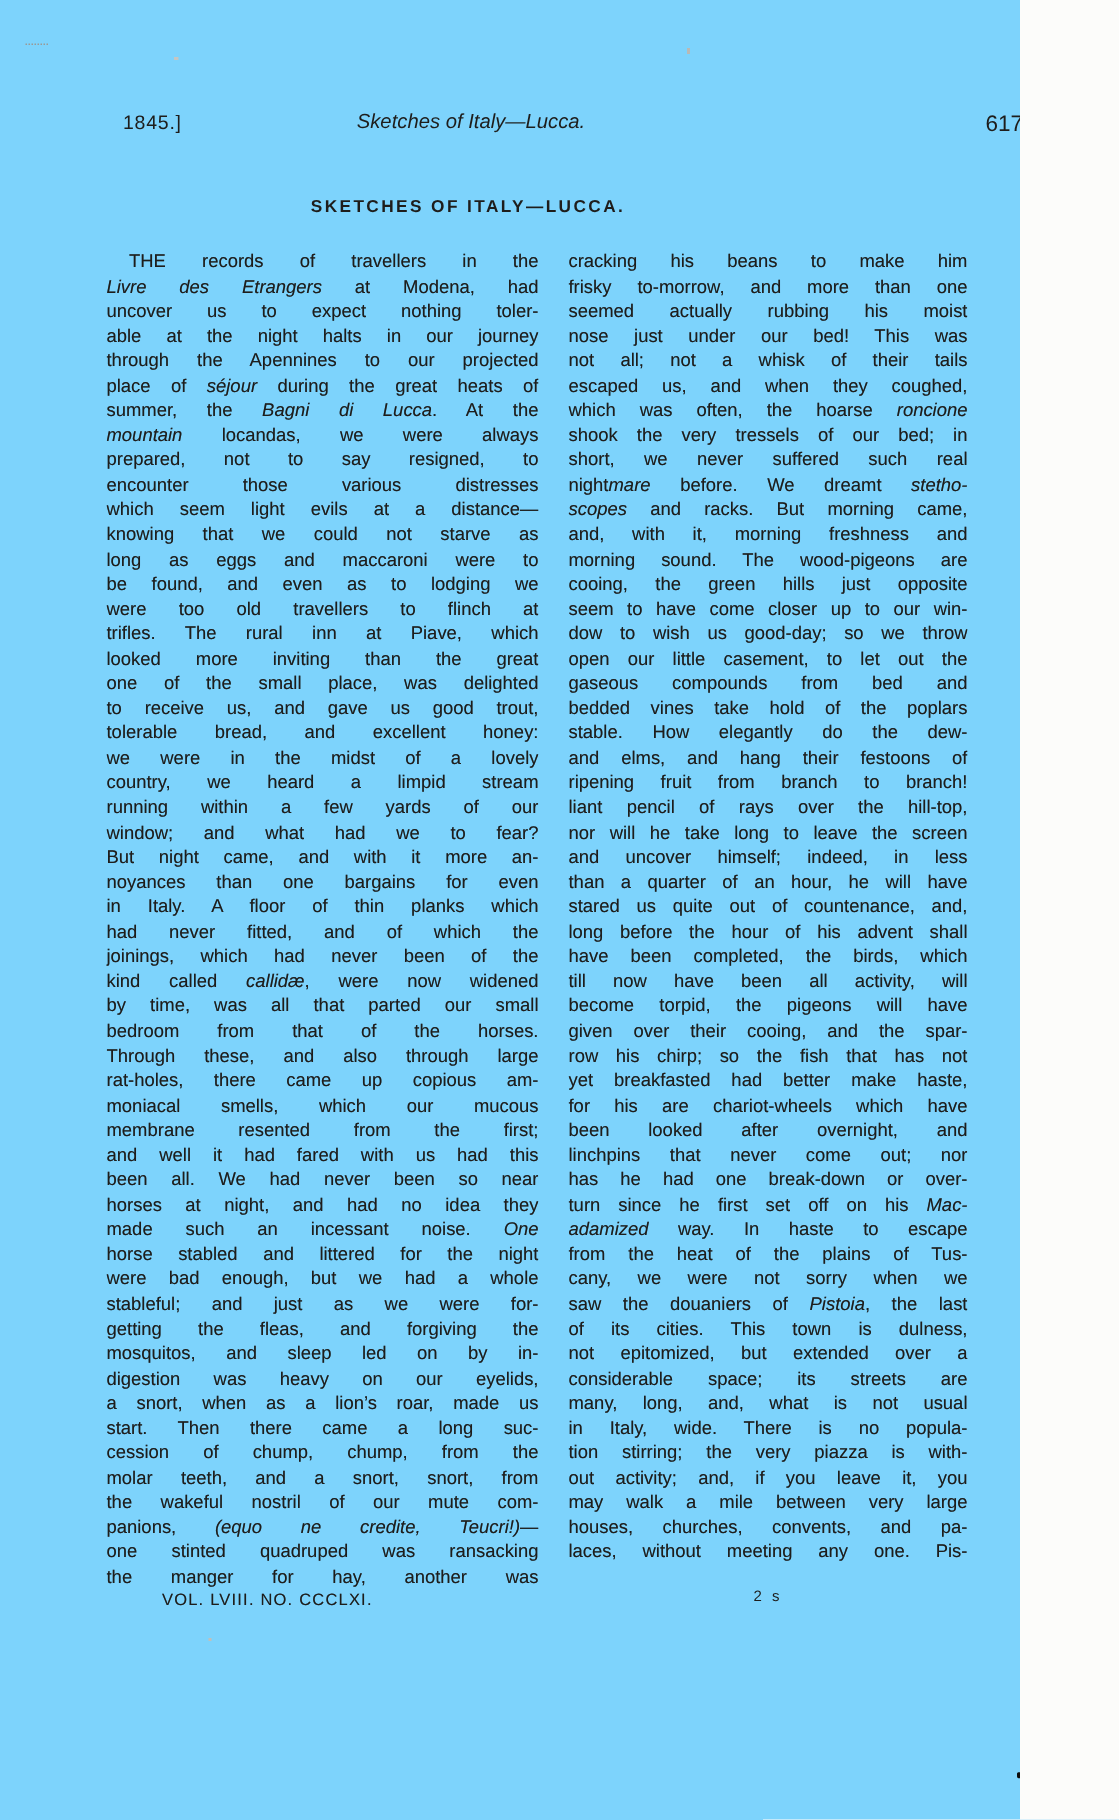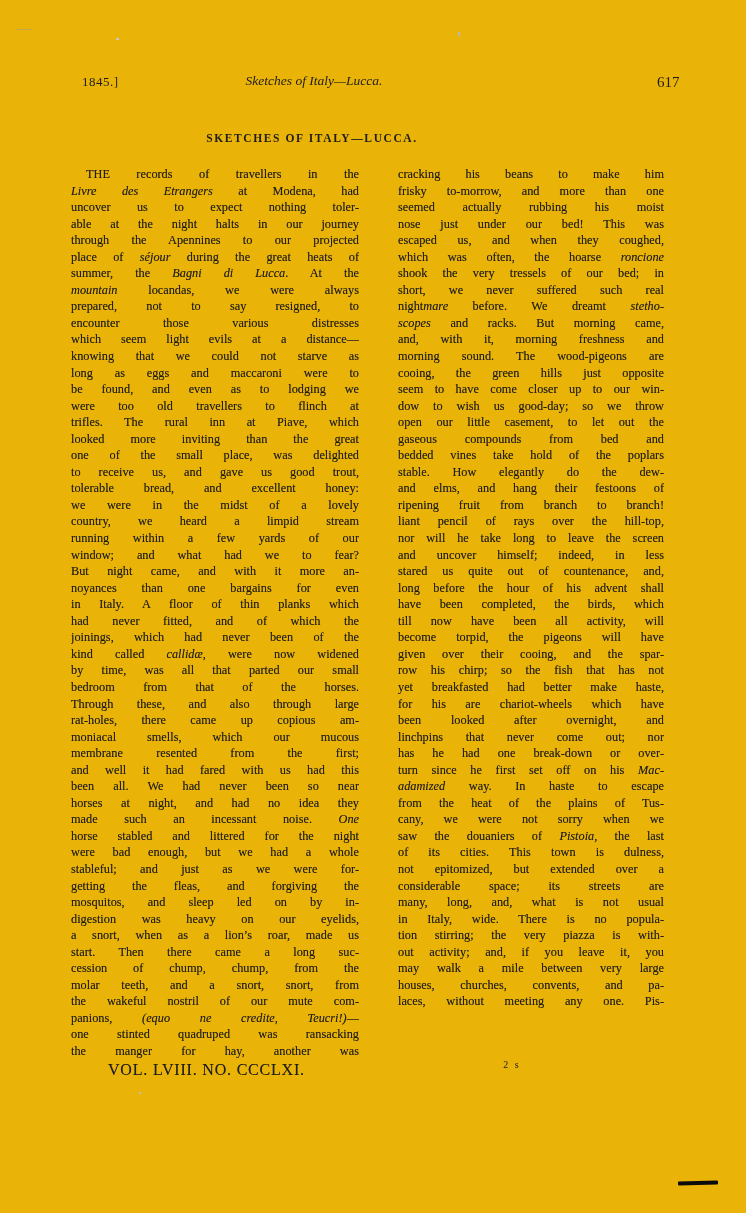--- a/index.html
+++ b/index.html
@@ -1,36 +1,36 @@
 <!DOCTYPE html>
 <html><head>
 <meta charset="utf-8">
 <style>
   html,body{margin:0;padding:0;background:#fcfcfa;}
   .page{
-    position:relative;width:746px;height:1213px;background:#eab308;
-    font-family:Liberation Serif, serif;color:#1e1d1b;
+    position:relative;width:680px;height:1213px;background:#7dd3fc;
+    font-family:Liberation Sans, sans-serif;color:#1e1d1b;
     overflow:hidden;
   }
   .hdr-year{position:absolute;left:82px;top:74px;font-size:13px;letter-spacing:0.5px;}
   .hdr-title{position:absolute;left:154px;top:73px;width:320px;text-align:center;
     font-style:italic;font-size:13.5px;}
   .hdr-page{position:absolute;left:657px;top:74px;font-size:15px;}
   .art-title{position:absolute;left:152px;top:132px;width:320px;text-align:center;
     font-size:11.5px;letter-spacing:1.6px;font-weight:bold;}
   .col{position:absolute;top:166px;}
   .col-left{left:71px;width:288px;}
-  .col-right{left:398px;width:266px;}
+  .col-right{left:379px;width:266px;}
   .tline{
     font-size:12.3px;line-height:16.55px;height:16.55px;overflow:hidden;
     text-align:justify;text-align-last:justify;
     text-shadow:0 0 0.4px rgba(20,20,20,0.45);
   }
   .tline.indent{text-indent:15px;}
-  .foot-vol{position:absolute;left:108px;top:1061px;font-size:16px;letter-spacing:0.8px;
+  .foot-vol{position:absolute;left:108px;top:1061px;font-size:11px;letter-spacing:0.8px;
     text-shadow:0 0 0.4px rgba(20,20,20,0.45);}
   .foot-sig{position:absolute;left:379px;top:1059px;width:266px;text-align:center;
     font-size:10px;letter-spacing:2px;}
   .artifact-bar{position:absolute;left:678px;top:1181px;width:40px;height:4px;
     background:#0c0c0c;border-radius:1px;transform:rotate(-1.5deg);}
   .artifact-dash{position:absolute;left:17px;top:29px;width:15px;height:2px;
     border-top:1px dotted #9a9a96;}
   .speck1{position:absolute;left:458px;top:32px;width:2px;height:4px;background:#b9b9b5;}
   .speck2{position:absolute;left:116px;top:38px;width:3px;height:2px;background:#c6c6c2;}
   .speck3{position:absolute;left:139px;top:1092px;width:2px;height:2px;background:#c0c0bc;}
@@ -104,40 +104,42 @@
       <div class="tline">the wakeful nostril of our mute com-</div>
       <div class="tline">panions, <i>(equo ne credite, Teucri!)</i>—</div>
       <div class="tline">one stinted quadruped was ransacking</div>
       <div class="tline">the manger for hay, another was</div>
     </div>
   <div class="col col-right">
       <div class="tline">cracking his beans to make him</div>
       <div class="tline">frisky to-morrow, and more than one</div>
       <div class="tline">seemed actually rubbing his moist</div>
       <div class="tline">nose just under our bed! This was</div>
+      <div class="tline">not all; not a whisk of their tails</div>
       <div class="tline">escaped us, and when they coughed,</div>
       <div class="tline">which was often, the hoarse <i>roncione</i></div>
       <div class="tline">shook the very tressels of our bed; in</div>
       <div class="tline">short, we never suffered such real</div>
       <div class="tline">night<i>mare</i> before. We dreamt <i>stetho-</i></div>
       <div class="tline"><i>scopes</i> and racks. But morning came,</div>
       <div class="tline">and, with it, morning freshness and</div>
       <div class="tline">morning sound. The wood-pigeons are</div>
       <div class="tline">cooing, the green hills just opposite</div>
       <div class="tline">seem to have come closer up to our win-</div>
       <div class="tline">dow to wish us good-day; so we throw</div>
       <div class="tline">open our little casement, to let out the</div>
       <div class="tline">gaseous compounds from bed and</div>
       <div class="tline">bedded vines take hold of the poplars</div>
       <div class="tline">stable. How elegantly do the dew-</div>
       <div class="tline">and elms, and hang their festoons of</div>
       <div class="tline">ripening fruit from branch to branch!</div>
       <div class="tline">liant pencil of rays over the hill-top,</div>
       <div class="tline">nor will he take long to leave the screen</div>
       <div class="tline">and uncover himself; indeed, in less</div>
+      <div class="tline">than a quarter of an hour, he will have</div>
       <div class="tline">stared us quite out of countenance, and,</div>
       <div class="tline">long before the hour of his advent shall</div>
       <div class="tline">have been completed, the birds, which</div>
       <div class="tline">till now have been all activity, will</div>
       <div class="tline">become torpid, the pigeons will have</div>
       <div class="tline">given over their cooing, and the spar-</div>
       <div class="tline">row his chirp; so the fish that has not</div>
       <div class="tline">yet breakfasted had better make haste,</div>
       <div class="tline">for his are chariot-wheels which have</div>
       <div class="tline">been looked after overnight, and</div>

